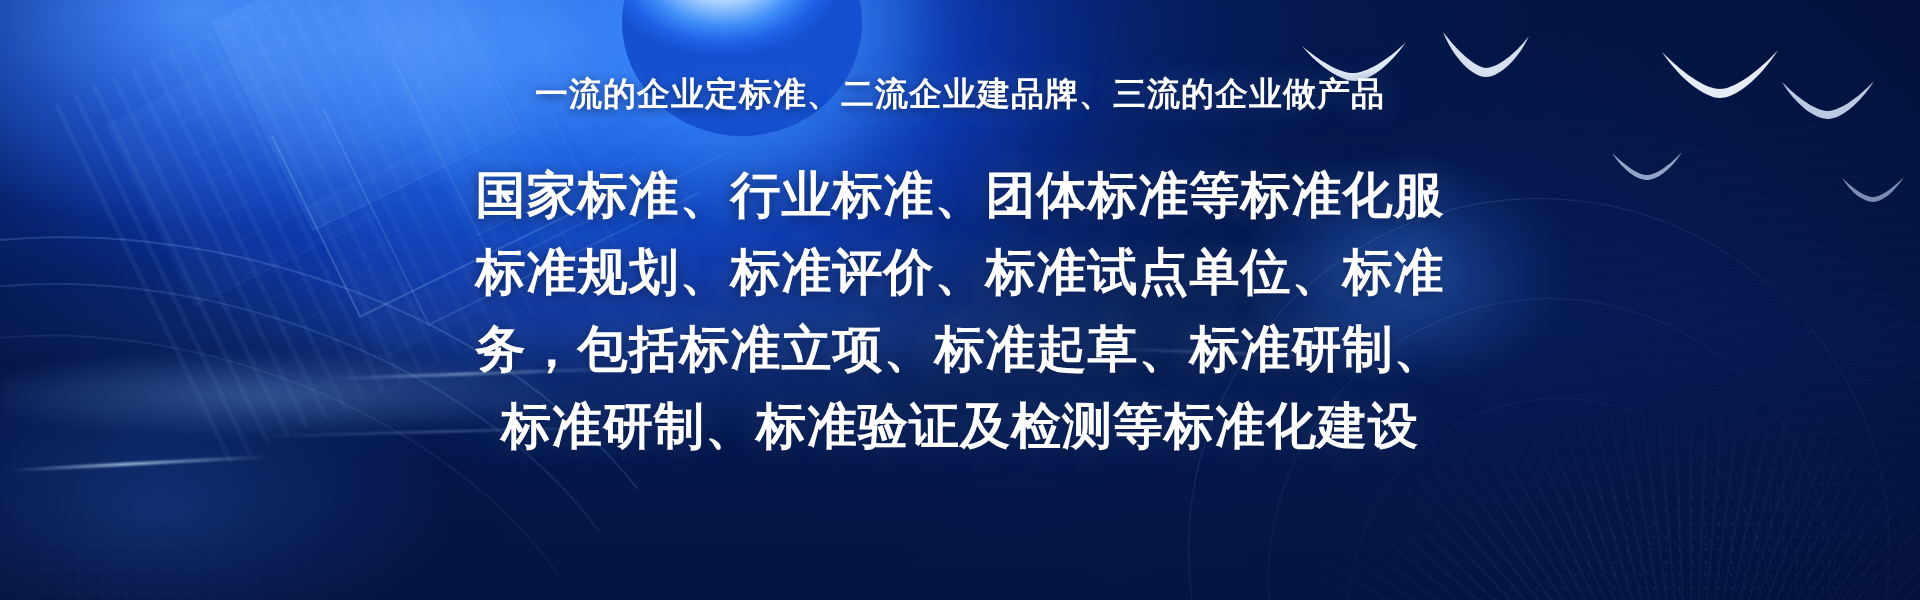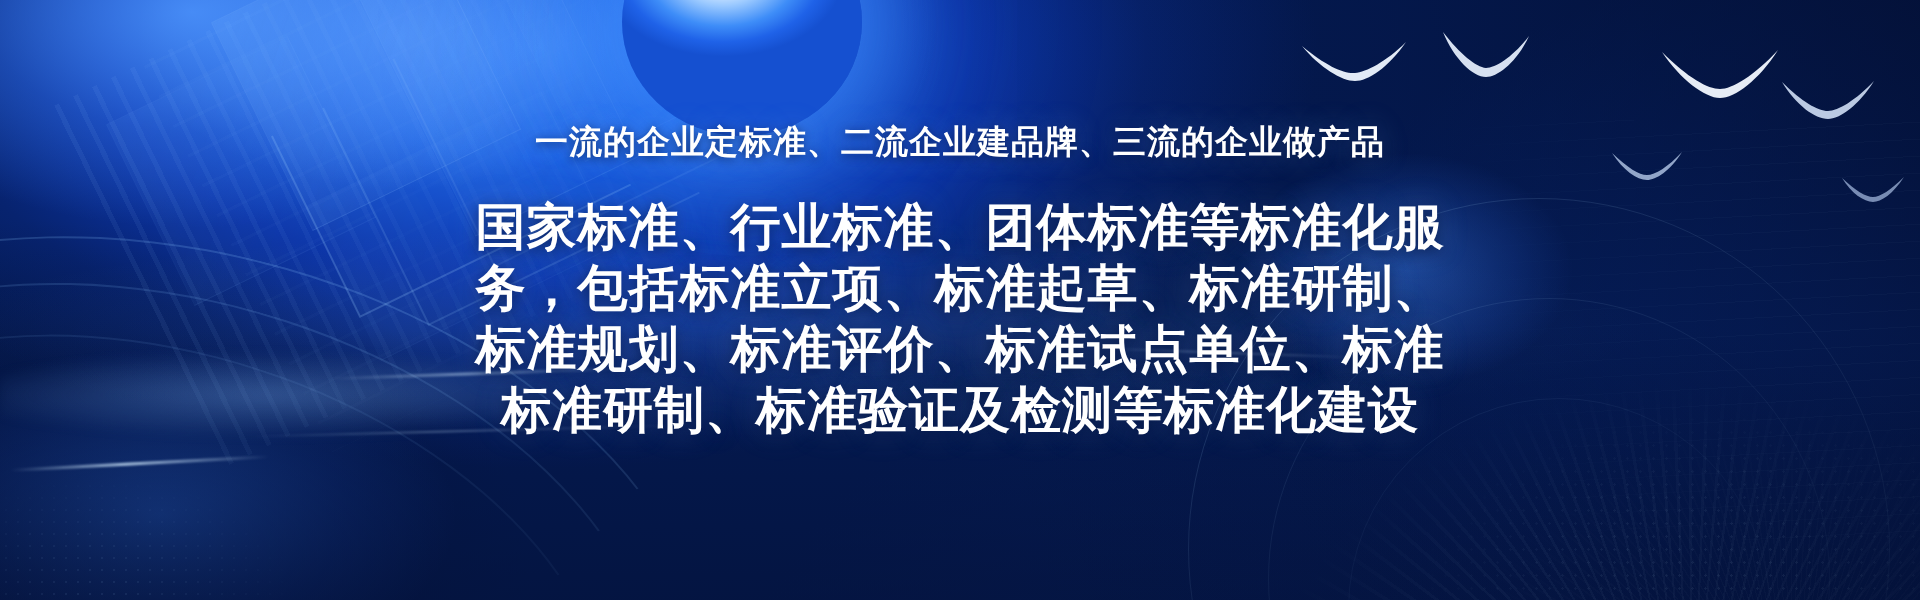--- a/index.html
+++ b/index.html
@@ -196,21 +196,21 @@
   }
 
   
   .gull{position:absolute;}
   .gull svg{display:block;}
 
   
   .text-wrap{
     position:absolute;left:0;top:0;width:1920px;height:600px;
     display:flex;flex-direction:column;align-items:center;
-    padding-top:120px;box-sizing:border-box;
+    padding-top:72px;box-sizing:border-box;
     z-index:40;
   }
   .subtitle{
     color:#ffffff;
     font-size:33px;
     font-weight:bold;
     letter-spacing:1px;
     text-shadow:0 2px 10px rgba(0,20,70,.75), 0 0 26px rgba(120,180,255,.35);
     white-space:nowrap;
     margin:0 0 32px 0;
@@ -219,21 +219,21 @@
     color:#ffffff;
     font-size:50px;
     font-weight:bold;
     line-height:1.22;
     text-align:center;
     letter-spacing:1px;
     max-width:1030px;
     text-shadow:0 3px 14px rgba(0,18,64,.8), 0 0 30px rgba(120,180,255,.30);
     margin:0;
   }
-  .headline .ln{display:block;}
+  .headline .ln{display:block;margin-top:16px;}
 </style>
 </head>
 <body>
 
 <div class="banner">
 
   <div class="layer bg-deep"></div>
   <div class="layer bg-left-glow"></div>
   <div class="orb-left-low"></div>
   <div class="orb-right"></div>
@@ -304,19 +304,19 @@
   <div class="gull" style="left:1840px;top:175px;">
     <svg width="66" height="30" viewBox="0 0 66 30">
       <path d="M2 3 C16 16 26 22 33 22 C40 22 51 15 64 2 C53 19 41 27 33 27 C24 27 11 18 2 3 Z" fill="#c6dcff" opacity=".6"></path>
     </svg>
   </div>
 
   <div class="text-wrap">
     <div class="subtitle">一流的企业定标准、二流企业建品牌、三流的企业做产品</div>
     <div class="headline">
       <span class="ln">国家标准、行业标准、团体标准等标准化服</span>
+      <span class="ln">标准规划、标准评价、标准试点单位、标准</span>
       <span class="ln">务，包括标准立项、标准起草、标准研制、</span>
-      <span class="ln">标准规划、标准评价、标准试点单位、标准</span>
       <span class="ln">标准研制、标准验证及检测等标准化建设</span>
     </div>
   </div>
 
 </div>
 
 </body></html>

